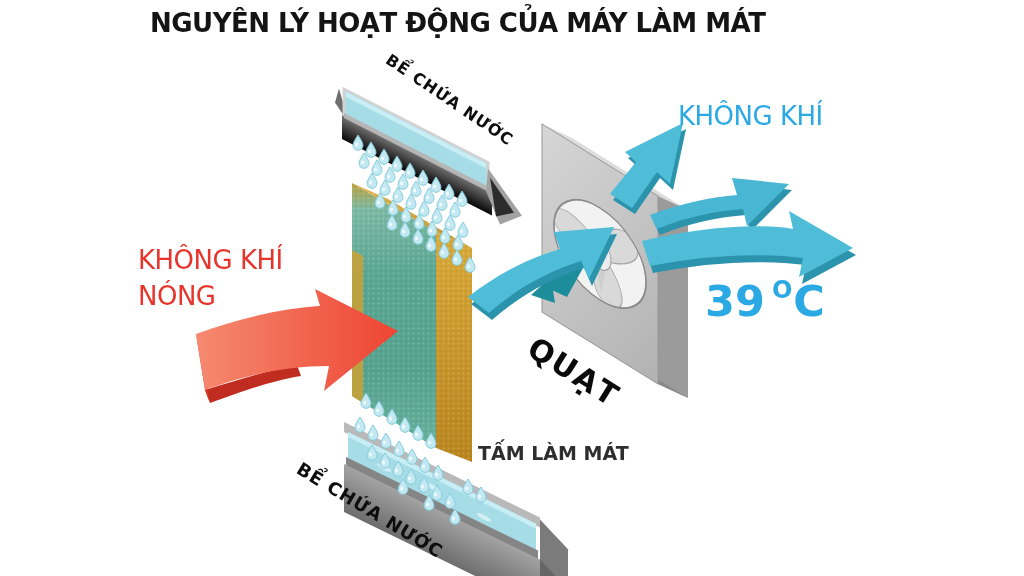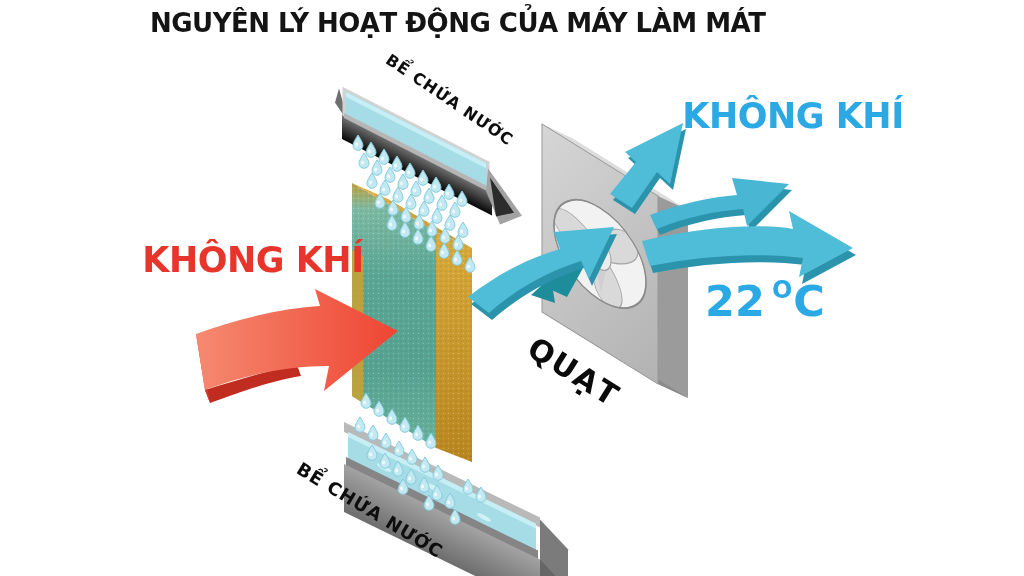--- a/index.html
+++ b/index.html
@@ -8,21 +8,21 @@
   #scene{position:absolute;left:0;top:0;}
   .lbl{position:absolute;white-space:nowrap;}
   .title{left:150px;top:8px;width:570px;text-align:center;font-size:26px;font-weight:700;
          letter-spacing:-0.5px;color:#141414;}
   .tank-lbl{color:#0d0d0d;font-weight:700;transform-origin:left top;}
   .tank-lbl.top{left:393px;top:50px;font-size:16px;letter-spacing:1px;transform:rotate(34deg);}
   .tank-lbl.bottom{left:304px;top:458px;font-size:18px;letter-spacing:1px;transform:rotate(31deg);}
   .fan-lbl{left:540px;top:330px;font-size:30px;font-weight:800;color:#0a0a0a;
            letter-spacing:2px;transform:rotate(32deg);transform-origin:left top;}
   .pad-lbl{left:478px;top:442px;font-size:19px;font-weight:700;color:#2e2e2e;}
-  .air-lbl{width:230px;text-align:center;font-weight:700;font-size:35px;line-height:36px;letter-spacing:-0.5px;}
+  .air-lbl{width:230px;text-align:left;font-weight:400;font-size:26px;line-height:36px;letter-spacing:-0.5px;}
   .hot{color:#e7352b;}
   .cold{color:#2aa9e4;}
   .hot-air{left:138px;top:242px;}
   .cold-air{left:678px;top:98px;}
   .temp{font-size:43px;font-weight:700;width:220px;text-align:center;}
   .temp .sup{font-size:24px;vertical-align:18px;margin-left:7px;}
   .temp .unit{margin-left:1px;}
   .hot-temp{left:138px;top:360px;}
   .cold-temp{left:655px;top:276px;}
 </style>
@@ -231,23 +231,25 @@
     </g>
   </svg>
 
   <div class="lbl title">NGUYÊN LÝ HOẠT ĐỘNG CỦA MÁY LÀM MÁT</div>
 
   <div class="lbl tank-lbl top">BỂ CHỨA NƯỚC</div>
   <div class="lbl tank-lbl bottom">BỂ CHỨA NƯỚC</div>
 
   <div class="lbl air-lbl hot hot-air">
     <div>KHÔNG KHÍ</div>
+    <div>NÓNG</div>
   </div>
 
   <div class="lbl air-lbl cold cold-air">
     <div>KHÔNG KHÍ</div>
   </div>
   <div class="lbl temp cold cold-temp">
-    <span>22</span><span class="sup">O</span><span class="unit">C</span>
+    <span>39</span><span class="sup">O</span><span class="unit">C</span>
   </div>
 
   <div class="lbl fan-lbl">QUẠT</div>
+  <div class="lbl pad-lbl">TẤM LÀM MÁT</div>
 </div>
 
 </body></html>

